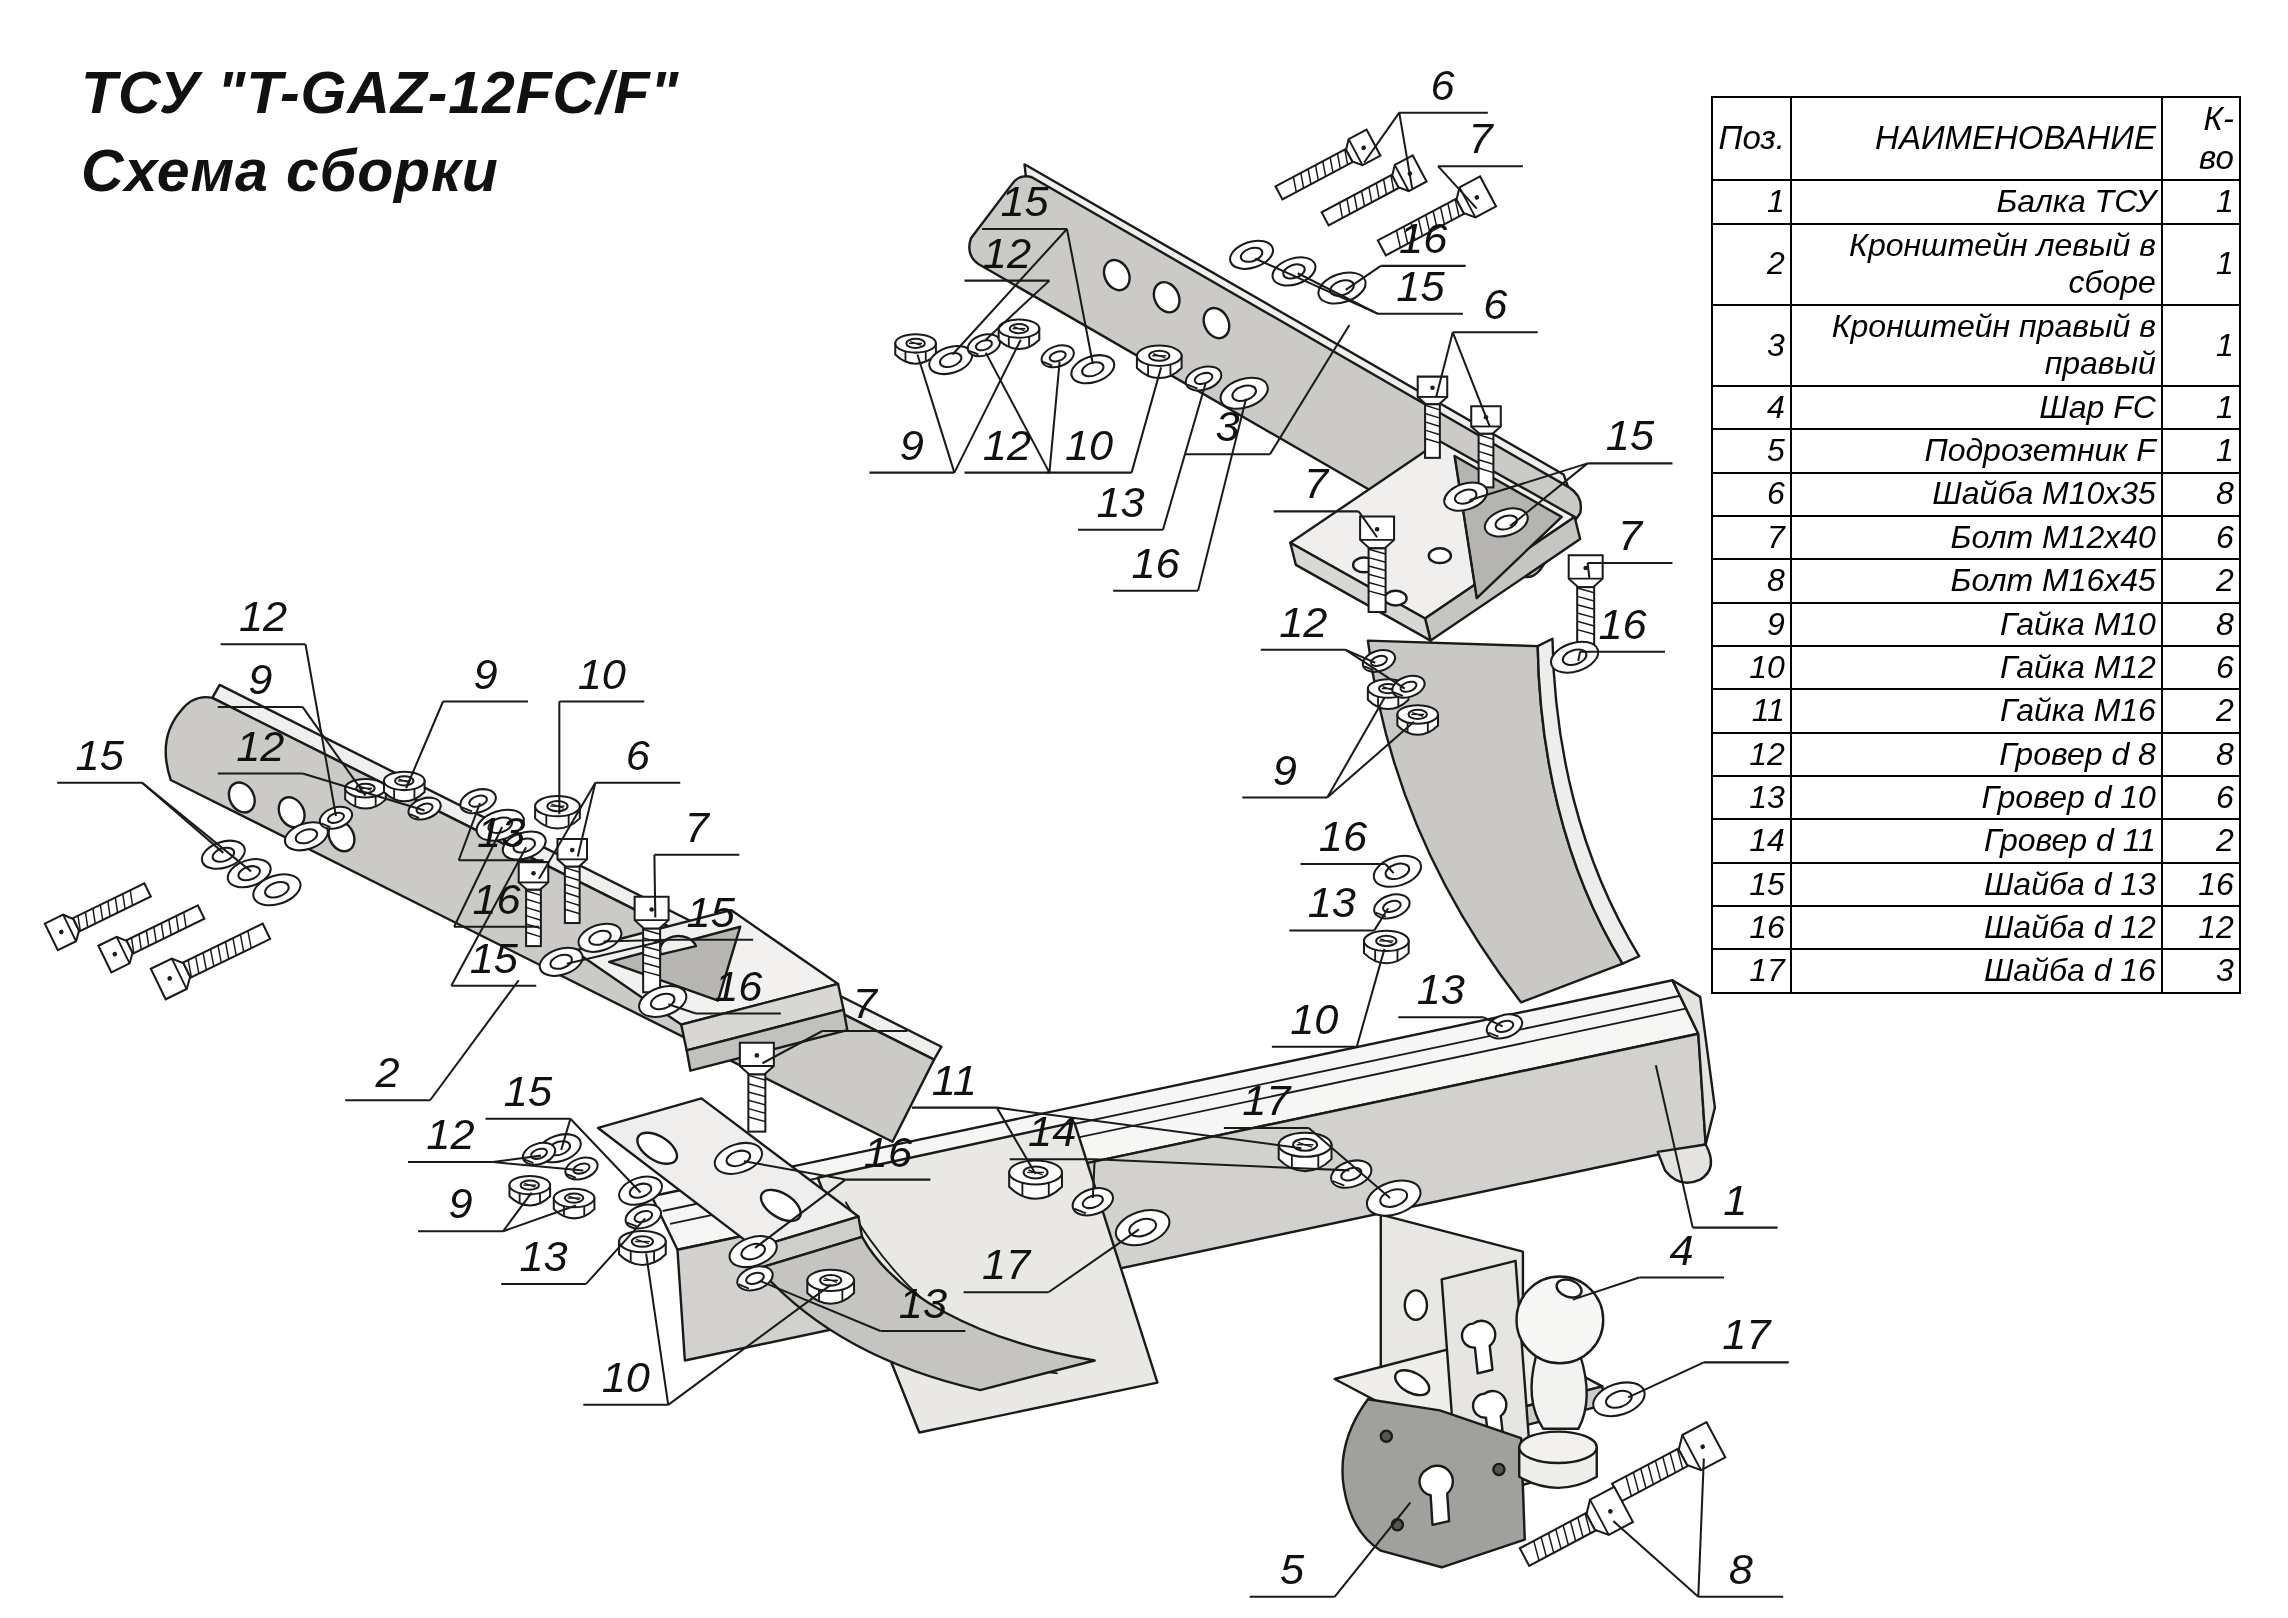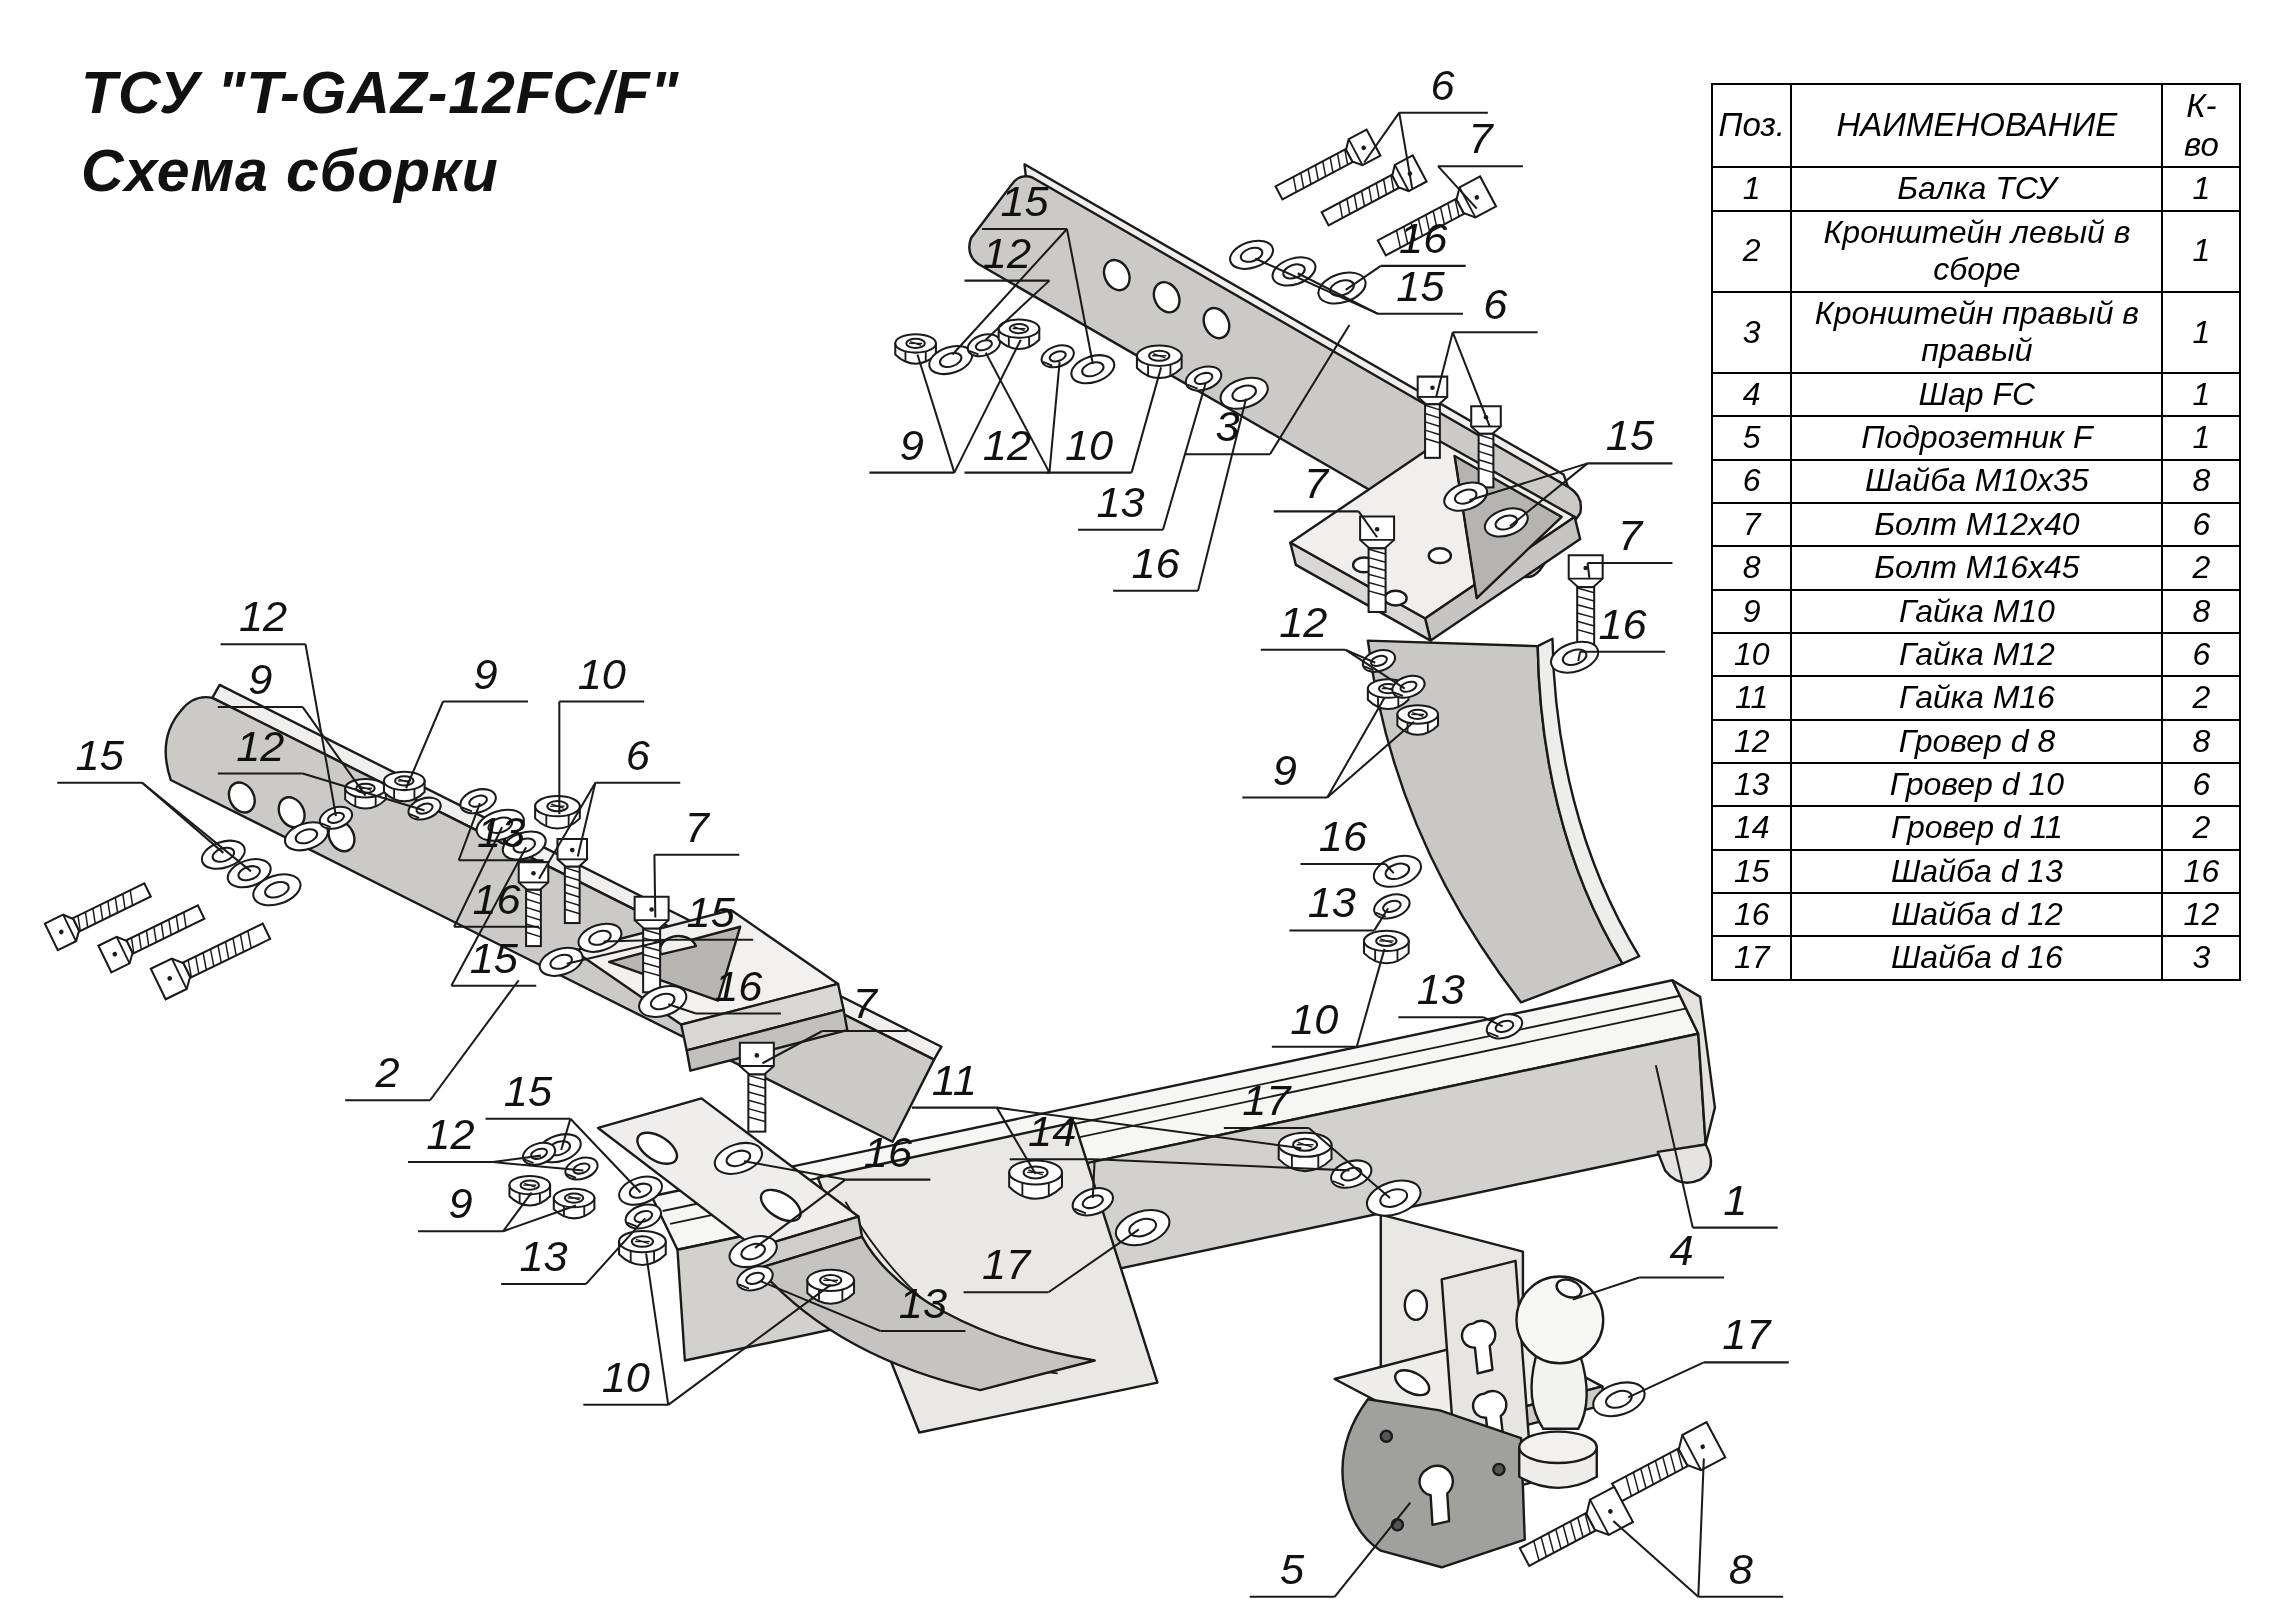--- a/index.html
+++ b/index.html
@@ -1,21 +1,21 @@
 <!DOCTYPE html>
 <html style="font-size:14.8px"><head>
 <meta charset="utf-8">
 <style>
   html,body{margin:0;padding:0;background:#fff;}
   body{width:2289px;height:1619px;position:relative;overflow:hidden;
        font-family:"Liberation Sans",sans-serif;color:#111;}
   #title{position:absolute;left:81px;top:54px;font-size:59px;line-height:78px;
          font-style:italic;font-weight:bold;letter-spacing:0.9px;white-space:pre;}
-  #parts-table{position:absolute;left:1711px;top:83px;border-collapse:collapse;
-         font-style:italic;font-size:32px;text-align:center;color:#000;}
+  #parts-table{position:absolute;left:1711px;top:96px;border-collapse:collapse;
+         font-style:italic;font-size:32px;text-align:right;color:#000;}
   #parts-table td,#parts-table th{border:2.8px solid #000;padding:1.8px 5.5px;line-height:1.18;}
   #parts-table th{font-weight:normal;font-size:33px;}
   #parts-table .c-pos{width:61px;}
   #parts-table .c-name{width:358px;}
   #parts-table .c-qty{width:65px;}
   svg text.callout{font-family:"Liberation Sans",sans-serif;font-style:italic;
          font-size:47px;fill:#111;}
   svg .part{stroke:#1a1a1a;stroke-width:2.6;stroke-linejoin:round;}
   svg .thin{stroke:#1a1a1a;stroke-width:2;fill:none;}
 </style>

